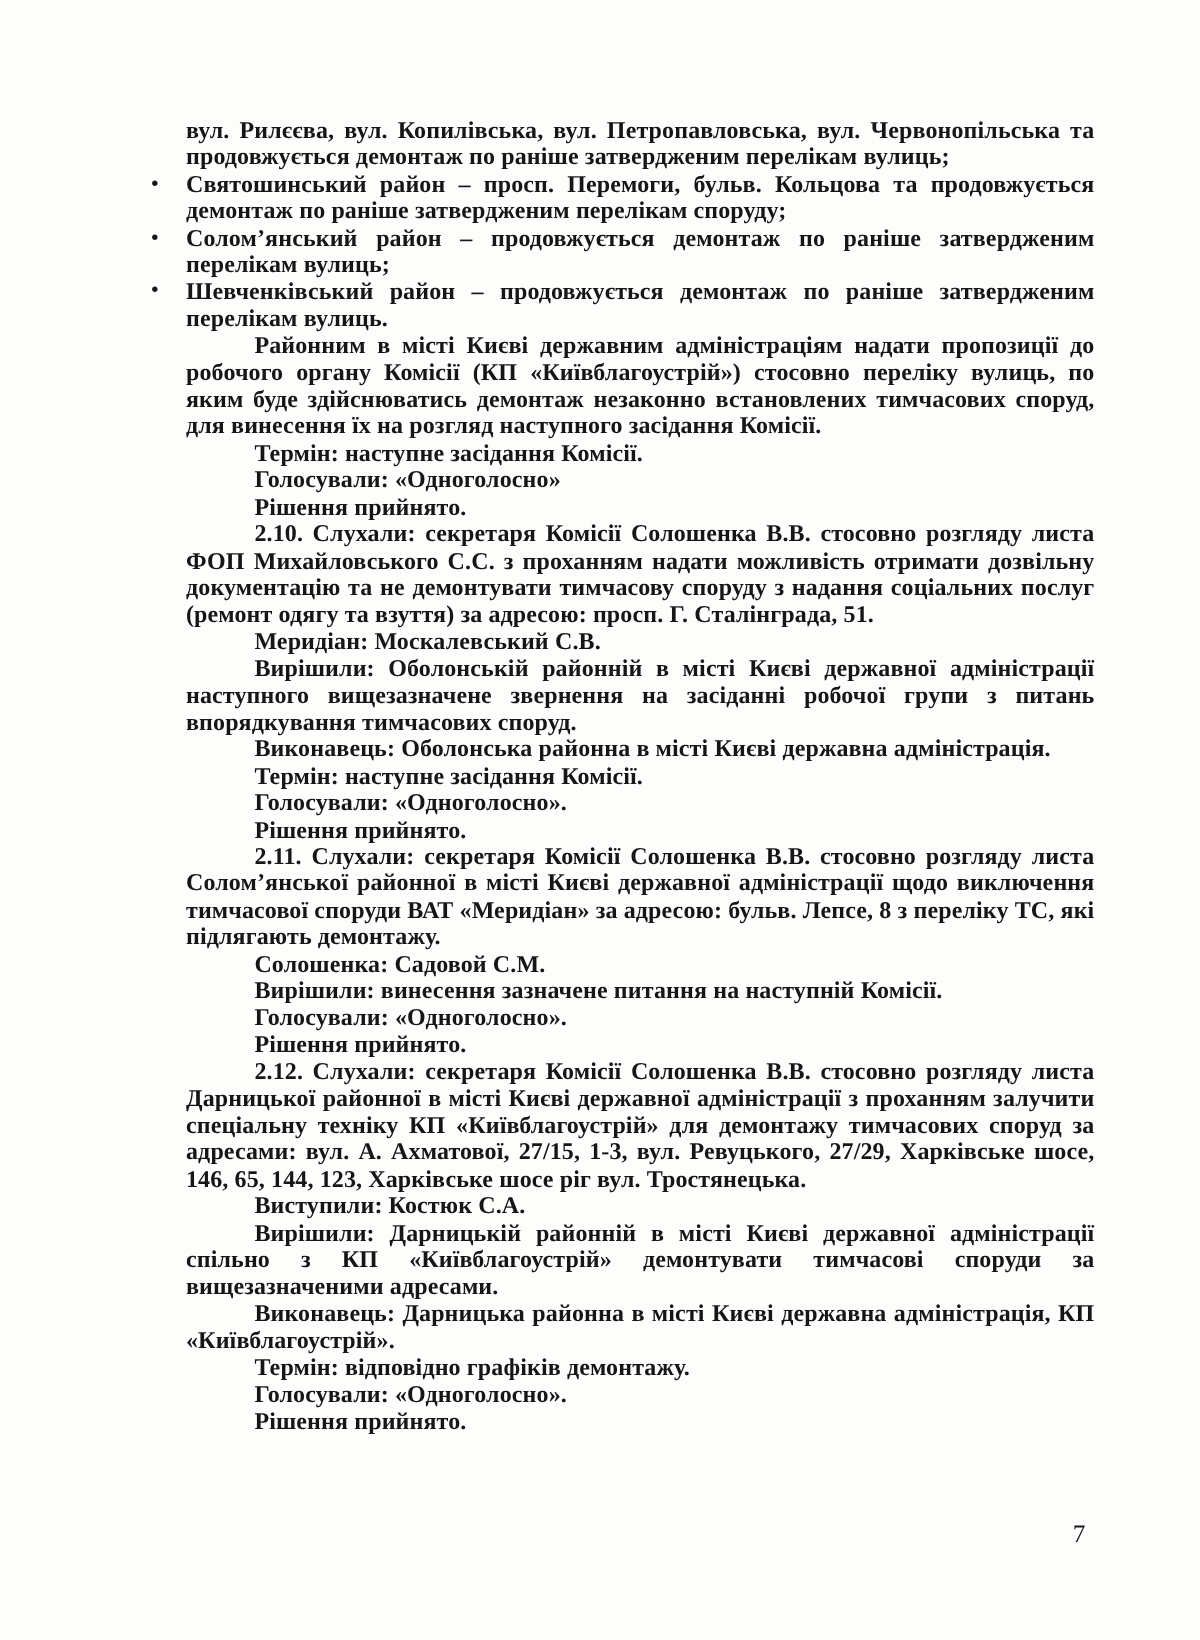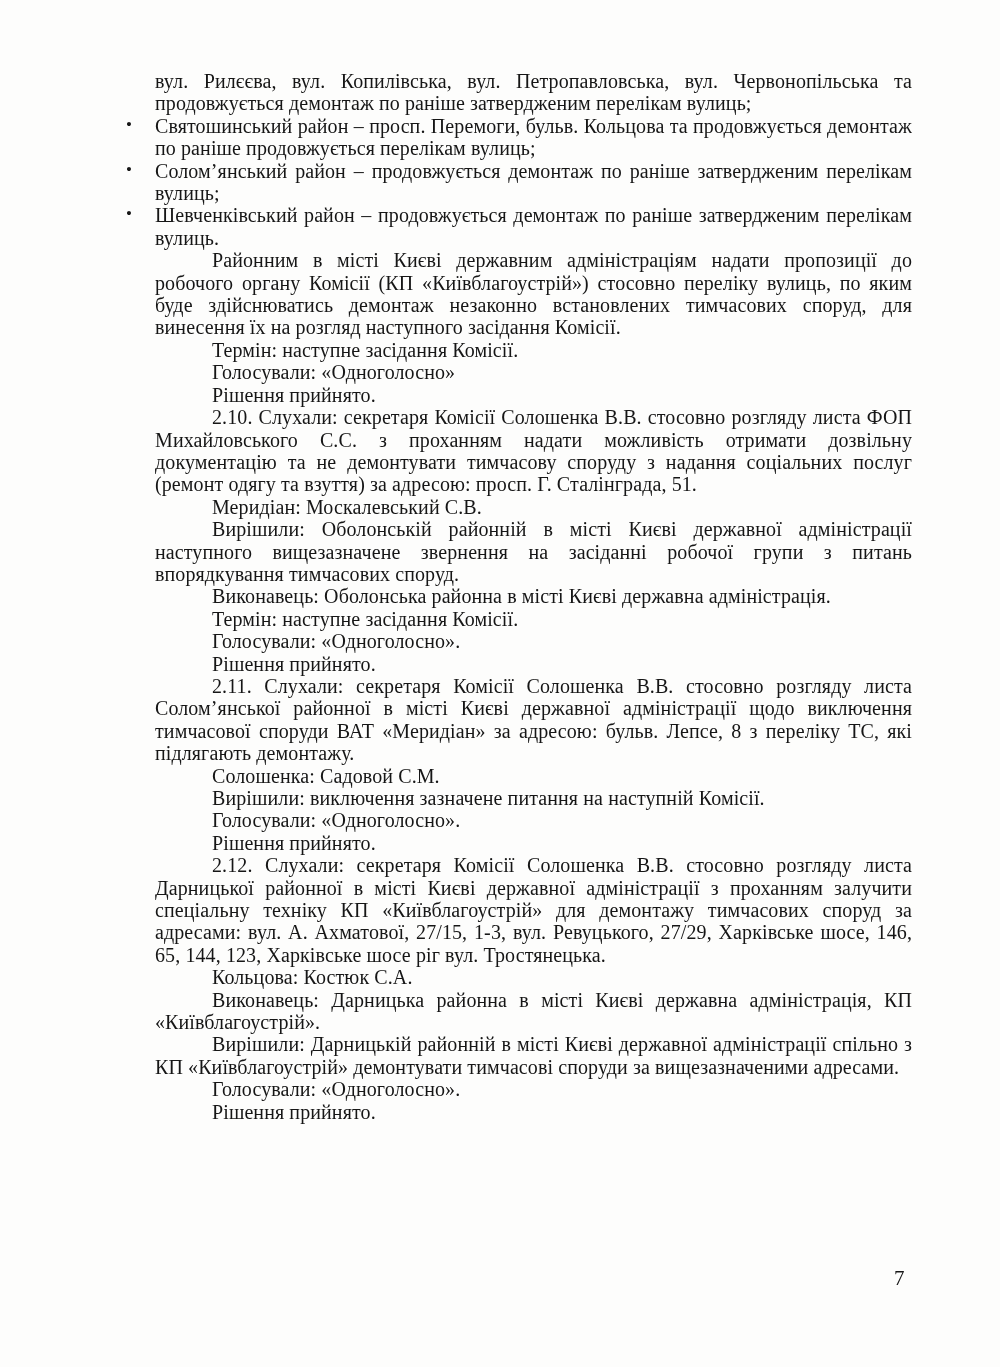--- a/index.html
+++ b/index.html
@@ -10,26 +10,27 @@
   .page {
     position: relative;
     width: 1000px; height: 1367px;
     background: #fdfdfc;
     color: #161616;
     font-family: "Liberation Serif", "DejaVu Serif", serif;
     overflow: hidden;
   }
   .content {
     position: absolute;
-    left: 155px; top: 70px;
+    left: 155px; top: 98px;
     width: 757px;
     font-size: 20px;
     line-height: 22.4px;
     text-align: justify;
     letter-spacing: 0.1px;
+    font-weight: bold;
   }
   .content p, .content .li {
     margin: 0; padding: 0;
   }
   
   .para { text-indent: 57px; }
   
   .line { text-indent: 57px; }
   
   .hang { margin-left: 58px; text-indent: 0; }
@@ -53,21 +54,21 @@
 </head>
 <body>
 
 <div class="page">
   <div class="content">
 
     <p class="hang">вул. Рилєєва, вул. Копилівська, вул. Петропавловська, вул. Червонопільська та продовжується демонтаж по раніше затвердженим перелікам вулиць;</p>
 
     <div class="li">
       <span class="marker">•</span>
-      <span>Святошинський район – просп. Перемоги, бульв. Кольцова та продовжується демонтаж по раніше продовжується перелікам вулиць;</span>
+      <span>Святошинський район – просп. Перемоги, бульв. Кольцова та продовжується демонтаж по раніше затвердженим перелікам споруду;</span>
     </div>
 
     <div class="li">
       <span class="marker">•</span>
       <span>Солом’янський район – продовжується демонтаж по раніше затвердженим перелікам вулиць;</span>
     </div>
 
     <div class="li">
       <span class="marker">•</span>
       <span>Шевченківський район – продовжується демонтаж по раніше затвердженим перелікам вулиць.</span>
@@ -81,27 +82,28 @@
     <p class="para gap">2.10. Слухали: секретаря Комісії Солошенка В.В. стосовно розгляду листа ФОП Михайловського С.С. з проханням надати можливість отримати дозвільну документацію та не демонтувати тимчасову споруду з надання соціальних послуг (ремонт одягу та взуття) за адресою: просп. Г. Сталінграда, 51.</p>
     <p class="line">Меридіан: Москалевський С.В.</p>
     <p class="para">Вирішили: Оболонській районній в місті Києві державної адміністрації наступного вищезазначене звернення на засіданні робочої групи з питань впорядкування тимчасових споруд.</p>
     <p class="line">Виконавець: Оболонська районна в місті Києві державна адміністрація.</p>
     <p class="line">Термін: наступне засідання Комісії.</p>
     <p class="line">Голосували: «Одноголосно».</p>
     <p class="line">Рішення прийнято.</p>
 
     <p class="para gap">2.11. Слухали: секретаря Комісії Солошенка В.В. стосовно розгляду листа Солом’янської районної в місті Києві державної адміністрації щодо виключення тимчасової споруди ВАТ «Меридіан» за адресою: бульв. Лепсе, 8 з переліку ТС, які підлягають демонтажу.</p>
     <p class="line">Солошенка: Садовой С.М.</p>
-    <p class="line">Вирішили: виключення зазначене питання на наступній Комісії.</p>
+    <p class="line">Вирішили: винесення зазначене питання на наступній Комісії.</p>
     <p class="line">Голосували: «Одноголосно».</p>
     <p class="line">Рішення прийнято.</p>
 
     <p class="para gap">2.12. Слухали: секретаря Комісії Солошенка В.В. стосовно розгляду листа Дарницької районної в місті Києві державної адміністрації з проханням залучити спеціальну техніку КП «Київблагоустрій» для демонтажу тимчасових споруд за адресами: вул. А. Ахматової, 27/15, 1-3, вул. Ревуцького, 27/29, Харківське шосе, 146, 65, 144, 123, Харківське шосе ріг вул. Тростянецька.</p>
-    <p class="line">Кольцова: Костюк С.А.</p>
+    <p class="line">Виступили: Костюк С.А.</p>
+    <p class="para">Вирішили: Дарницькій районній в місті Києві державної адміністрації спільно з КП «Київблагоустрій» демонтувати тимчасові споруди за вищезазначеними адресами.</p>
     <p class="para">Виконавець: Дарницька районна в місті Києві державна адміністрація, КП «Київблагоустрій».</p>
-    <p class="para">Вирішили: Дарницькій районній в місті Києві державної адміністрації спільно з КП «Київблагоустрій» демонтувати тимчасові споруди за вищезазначеними адресами.</p>
+    <p class="line">Термін: відповідно графіків демонтажу.</p>
     <p class="line">Голосували: «Одноголосно».</p>
     <p class="line">Рішення прийнято.</p>
 
   </div>
 
   <div class="page-number">7</div>
 </div>
 
 </body></html>

